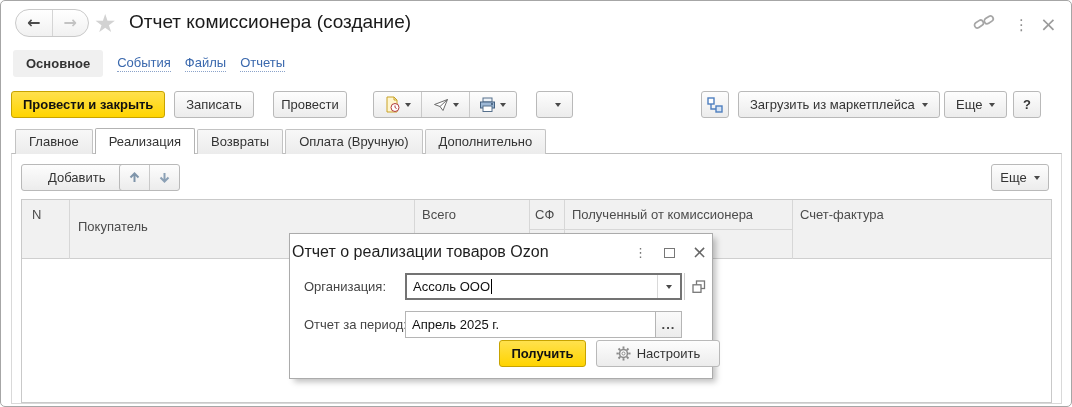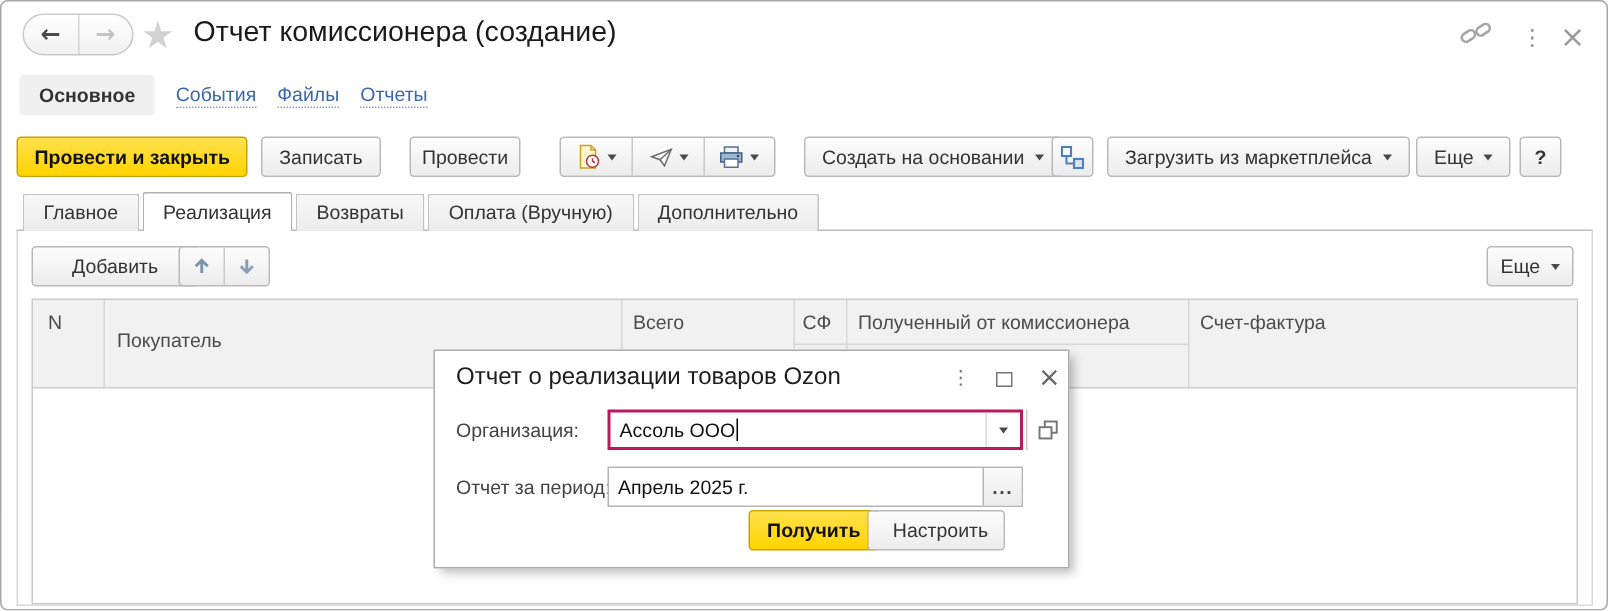--- a/index.html
+++ b/index.html
@@ -66,31 +66,31 @@
           border:1px solid #c9c9c9; background:#fff; z-index:1; }
   .grid-head { position:absolute; left:0; top:0; width:100%; height:59px; background:#f1f1f1;
                border-bottom:1px solid #cfcfcf; }
   .hcell { position:absolute; top:7px; color:#4c4c4c; white-space:nowrap; }
   .vline { position:absolute; top:0; width:1px; height:59px; background:#d7d7d7; }
   .subline { position:absolute; left:507px; top:29px; width:263px; height:1px; background:#d7d7d7; }
 
   
   .dialog { position:absolute; left:288px; top:232px; width:424px; height:146px; background:#fff;
             border:1px solid #ababab; box-shadow:4px 4px 6px -1px rgba(0,0,0,.25); z-index:10; }
-  .dlg-title { position:absolute; left:14px; top:9px; font-size:16px; color:#1e1e1e; white-space:nowrap; }
+  .dlg-title { position:absolute; left:2px; top:9px; font-size:16px; color:#1e1e1e; white-space:nowrap; }
   .dlg-kebab { position:absolute; left:344px; top:11px; font-size:13px; color:#777;
                font-family:"DejaVu Sans",sans-serif; cursor:pointer; }
   .dlg-max { position:absolute; left:374px; top:14px; width:11px; height:10px;
              border:1px solid #777; cursor:pointer; }
   .dlg-close { position:absolute; left:402px; top:7px; font-size:18px; color:#666;
                font-family:"DejaVu Sans",sans-serif; cursor:pointer; }
   .dlg-label { position:absolute; left:14px; height:27px; line-height:27px; color:#444; white-space:nowrap; }
   .field { position:absolute; left:115px; width:277px; height:27px; background:#fff;
            display:flex; align-items:center; overflow:hidden; }
-  .field-focus { border:2px solid #be185d; }
+  .field-focus { border:2px solid #737373; }
   .field-plain { border:1px solid #b5b5b5; }
   .field .val { padding-left:6px; color:#111; white-space:nowrap; }
   .spacer { flex:1; }
   .combo-arrow { width:23px; align-self:stretch; display:flex; align-items:center; justify-content:center;
                  border-left:1px solid #d9d9d9; cursor:pointer; }
   .combo-arrow .caret-down { margin:4px 0 0 0; }
   .ellipsis-seg { width:26px; align-self:stretch; display:flex; align-items:center; justify-content:center;
                   border-left:1px solid #b5b5b5; background:linear-gradient(#fafafa,#ececec);
                   color:#444; cursor:pointer; font-weight:bold; letter-spacing:1px; }
   .caret-bar { display:inline-block; width:1px; height:15px; background:#000; margin-left:1px; }
@@ -171,21 +171,20 @@
         <rect x="4" y="1" width="9" height="4" fill="#eef3f8" stroke="#56708c"></rect>
         <rect x="1.5" y="5" width="14" height="6" fill="#9db8d6" stroke="#446180"></rect>
         <rect x="4" y="9" width="9" height="5.5" fill="#fff" stroke="#56708c"></rect>
         <circle cx="13" cy="7" r="0.9" fill="#2f4a66"></circle>
       </svg>
       <span class="caret-down"></span>
     </div>
   </div>
 
   <div class="btn" style="left:535px;">
-    <span>Создать на основании</span>
     <span class="caret-down"></span>
   </div>
   <div class="btn sq-btn" style="left:700px;">
     <svg width="16" height="16" viewBox="0 0 16 16">
       <rect x="1" y="1" width="6" height="6" fill="#fff" stroke="#4f7fbf" stroke-width="1.4"></rect>
       <rect x="9" y="9" width="6" height="6" fill="#d7e5f5" stroke="#4f7fbf" stroke-width="1.4"></rect>
       <path d="M4 7 v5 h5" fill="none" stroke="#4f7fbf" stroke-width="1.4"></path>
     </svg>
   </div>
   <div class="btn" style="left:737px;">
@@ -281,21 +280,21 @@
       <span class="val">Апрель 2025 г.</span>
       <span class="spacer"></span>
       <span class="ellipsis-seg">
         <span>...</span>
       </span>
     </div>
 
     <div class="dlg-btn yellow" style="left:209px; width:87px;">
       <span>Получить</span>
     </div>
-    <div class="dlg-btn" style="left:288px; width:92px;">
+    <div class="dlg-btn" style="left:306px; width:124px;">
       <svg width="15" height="15" viewBox="0 0 16 16">
         <circle cx="8" cy="8" r="4.2" fill="none" stroke="#8a8a8a" stroke-width="1.6"></circle>
         <g stroke="#8a8a8a" stroke-width="2">
           <line x1="8" y1="0.5" x2="8" y2="3"></line>
             <line x1="8" y1="13" x2="8" y2="15.5"></line>
           <line x1="0.5" y1="8" x2="3" y2="8"></line>
             <line x1="13" y1="8" x2="15.5" y2="8"></line>
           <line x1="2.7" y1="2.7" x2="4.5" y2="4.5"></line>
             <line x1="11.5" y1="11.5" x2="13.3" y2="13.3"></line>
           <line x1="2.7" y1="13.3" x2="4.5" y2="11.5"></line>

